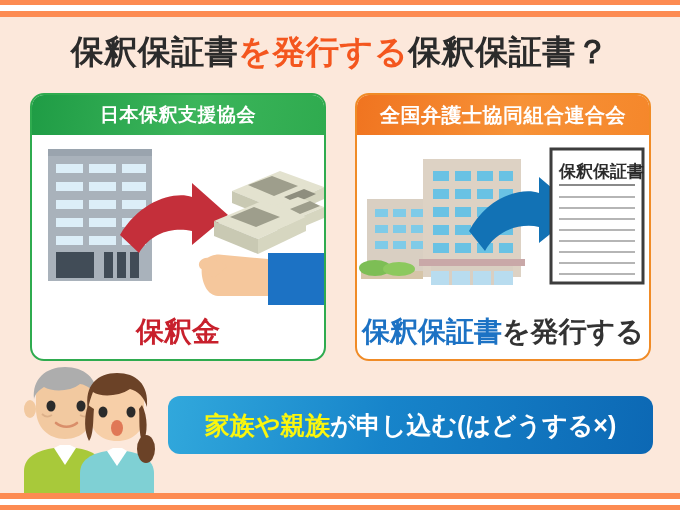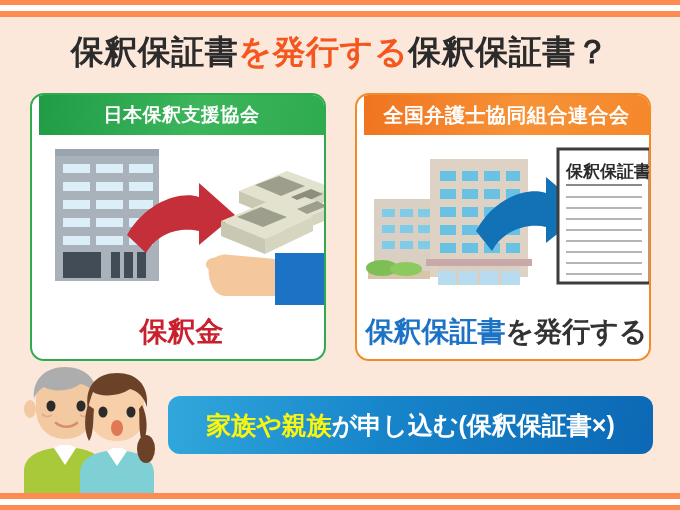--- a/index.html
+++ b/index.html
@@ -30,21 +30,21 @@
     position:absolute; left:0; top:30px; width:680px;
     text-align:center;
     font-size:33px; font-weight:bold; letter-spacing:0.5px;
     color:#2B2B2B; white-space:nowrap;
   }
   .title .hl { color:#F4561E; }
 
   
   .card {
     position:absolute; top:93px; width:296px; height:268px;
-    background:#FFFFFF; border-radius:14px; overflow:hidden;padding-left:7px;
+    background:#FFFFFF; border-radius:14px; overflow:hidden;
   }
   .card-left  { left:30px;  border:2px solid #2FAB4F; }
   .card-right { left:355px; border:2px solid #F08B26; }
 
   .card-header {
     height:40px; display:flex; align-items:center; justify-content:center;
     font-size:19px; font-weight:bold; color:#FFFFFF; letter-spacing:0.5px;
     white-space:nowrap;
   }
   .hdr-green  { background:linear-gradient(100deg,#1F9C45 0%,#3CB55B 55%,#2FAB4F 100%); }
@@ -263,14 +263,14 @@
       <ellipse cx="132" cy="84" rx="9" ry="14" fill="#6B4227"></ellipse>
       <ellipse cx="89" cy="47" rx="4.5" ry="5.5" fill="#2B2B2B"></ellipse>
       <ellipse cx="117" cy="47" rx="4.5" ry="5.5" fill="#2B2B2B"></ellipse>
       <ellipse cx="103" cy="63" rx="6" ry="8" fill="#E07856"></ellipse>
     </g>
   </svg>
 </div>
 
 <div class="banner">
   <span class="hl-y">家族や親族</span>
-    <span>が申し込む(保釈保証書×)</span>
+    <span>が申し込む(はどうする×)</span>
 </div>
 
 </body></html>

